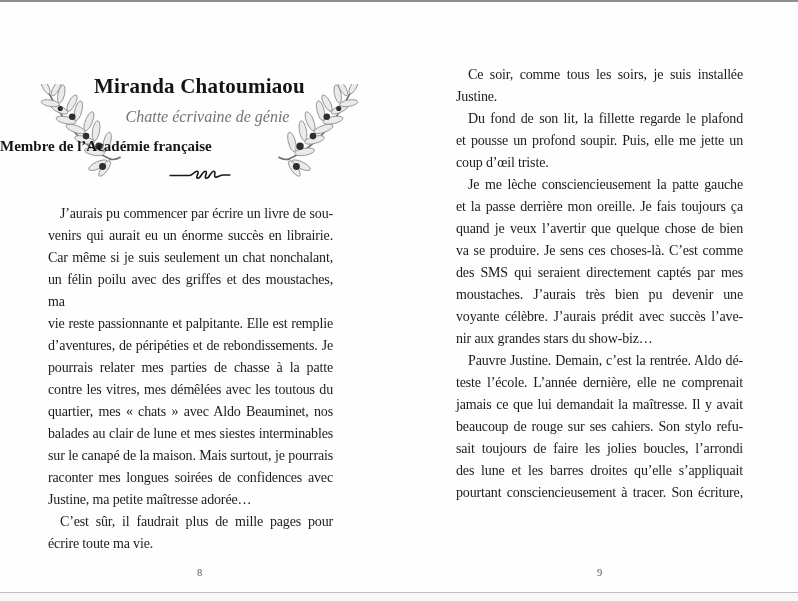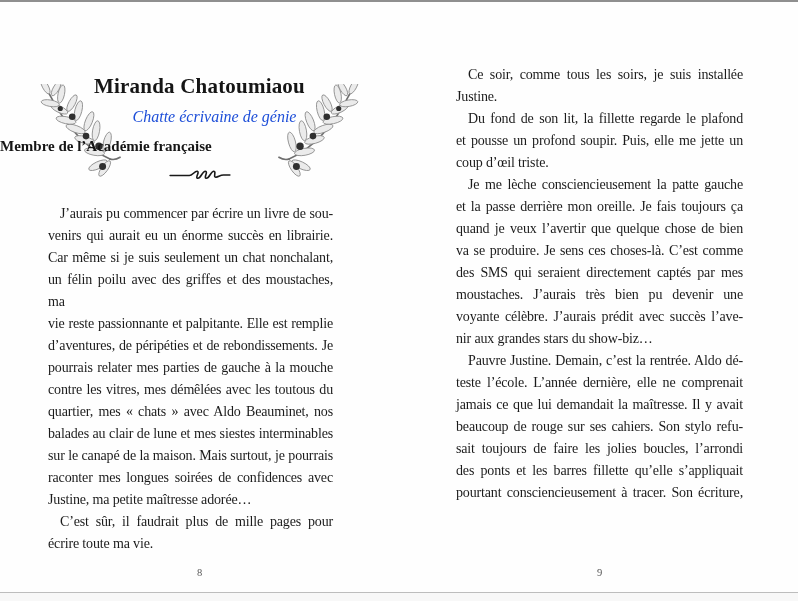--- a/index.html
+++ b/index.html
@@ -27,22 +27,22 @@
   .page-left  { left: 0; }
   .page-right { left: 399px; }
 
   
   .book-title {
     position: absolute; top: 74px; left: 0; width: 399px;
     text-align: center; font-size: 21px; font-weight: bold;
     letter-spacing: 0.2px; color: #151515;
   }
   .book-subtitle {
-    position: absolute; top: 108px; left: 15px; width: 399px;
-    text-align: center; font-size: 16px; font-style: italic; color: #1d4ed8;
+    position: absolute; top: 108px; left: 8px; width: 399px;
+    text-align: center; font-size: 16px; font-style: italic; color: #737373;
   }
   .book-affiliation {
     position: absolute; top: 138px; left: 0; width: 399px;
     text-align: left; font-size: 15px; font-weight: bold; color: #151515;
   }
   .branch { position: absolute; width: 92px; height: 95px; }
   .branch-left  { left: 29px;  top: 84px; }
   .branch-right { left: 278px; top: 84px; transform: scaleX(-1); }
   .divider-wrap {
     position: absolute; top: 169px; left: 0; width: 399px;
@@ -156,21 +156,21 @@
     </div>
 
     <div class="body-text">
         <div class="para">
           <div class="line first">J’aurais pu commencer par écrire un livre de sou-</div>
           <div class="line">venirs qui aurait eu un énorme succès en librairie.</div>
           <div class="line">Car même si je suis seulement un chat nonchalant,</div>
           <div class="line">un félin poilu avec des griffes et des moustaches, ma</div>
           <div class="line">vie reste passionnante et palpitante. Elle est remplie</div>
           <div class="line">d’aventures, de péripéties et de rebondissements. Je</div>
-          <div class="line">pourrais relater mes parties de gauche à la mouche</div>
+          <div class="line">pourrais relater mes parties de chasse à la patte</div>
           <div class="line">contre les vitres, mes démêlées avec les toutous du</div>
           <div class="line">quartier, mes « chats » avec Aldo Beauminet, nos</div>
           <div class="line">balades au clair de lune et mes siestes interminables</div>
           <div class="line">sur le canapé de la maison. Mais surtout, je pourrais</div>
           <div class="line">raconter mes longues soirées de confidences avec</div>
           <div class="line last">Justine, ma petite maîtresse adorée…</div>
         </div>
         <div class="para">
           <div class="line first">C’est sûr, il faudrait plus de mille pages pour</div>
           <div class="line last">écrire toute ma vie.</div>
@@ -200,21 +200,21 @@
           <div class="line">moustaches. J’aurais très bien pu devenir une</div>
           <div class="line">voyante célèbre. J’aurais prédit avec succès l’ave-</div>
           <div class="line last">nir aux grandes stars du show-biz…</div>
         </div>
         <div class="para">
           <div class="line first">Pauvre Justine. Demain, c’est la rentrée. Aldo dé-</div>
           <div class="line">teste l’école. L’année dernière, elle ne comprenait</div>
           <div class="line">jamais ce que lui demandait la maîtresse. Il y avait</div>
           <div class="line">beaucoup de rouge sur ses cahiers. Son stylo refu-</div>
           <div class="line">sait toujours de faire les jolies boucles, l’arrondi</div>
-          <div class="line">des ponts et les barres fillette qu’elle s’appliquait</div>
+          <div class="line">des lune et les barres droites qu’elle s’appliquait</div>
           <div class="line">pourtant consciencieusement à tracer. Son écriture,</div>
         </div>
       </div>
 
     <div class="page-number">9</div>
   </div>
 
   <div class="bottom-rule"></div>
   <div class="below-strip"></div>
 </div>

